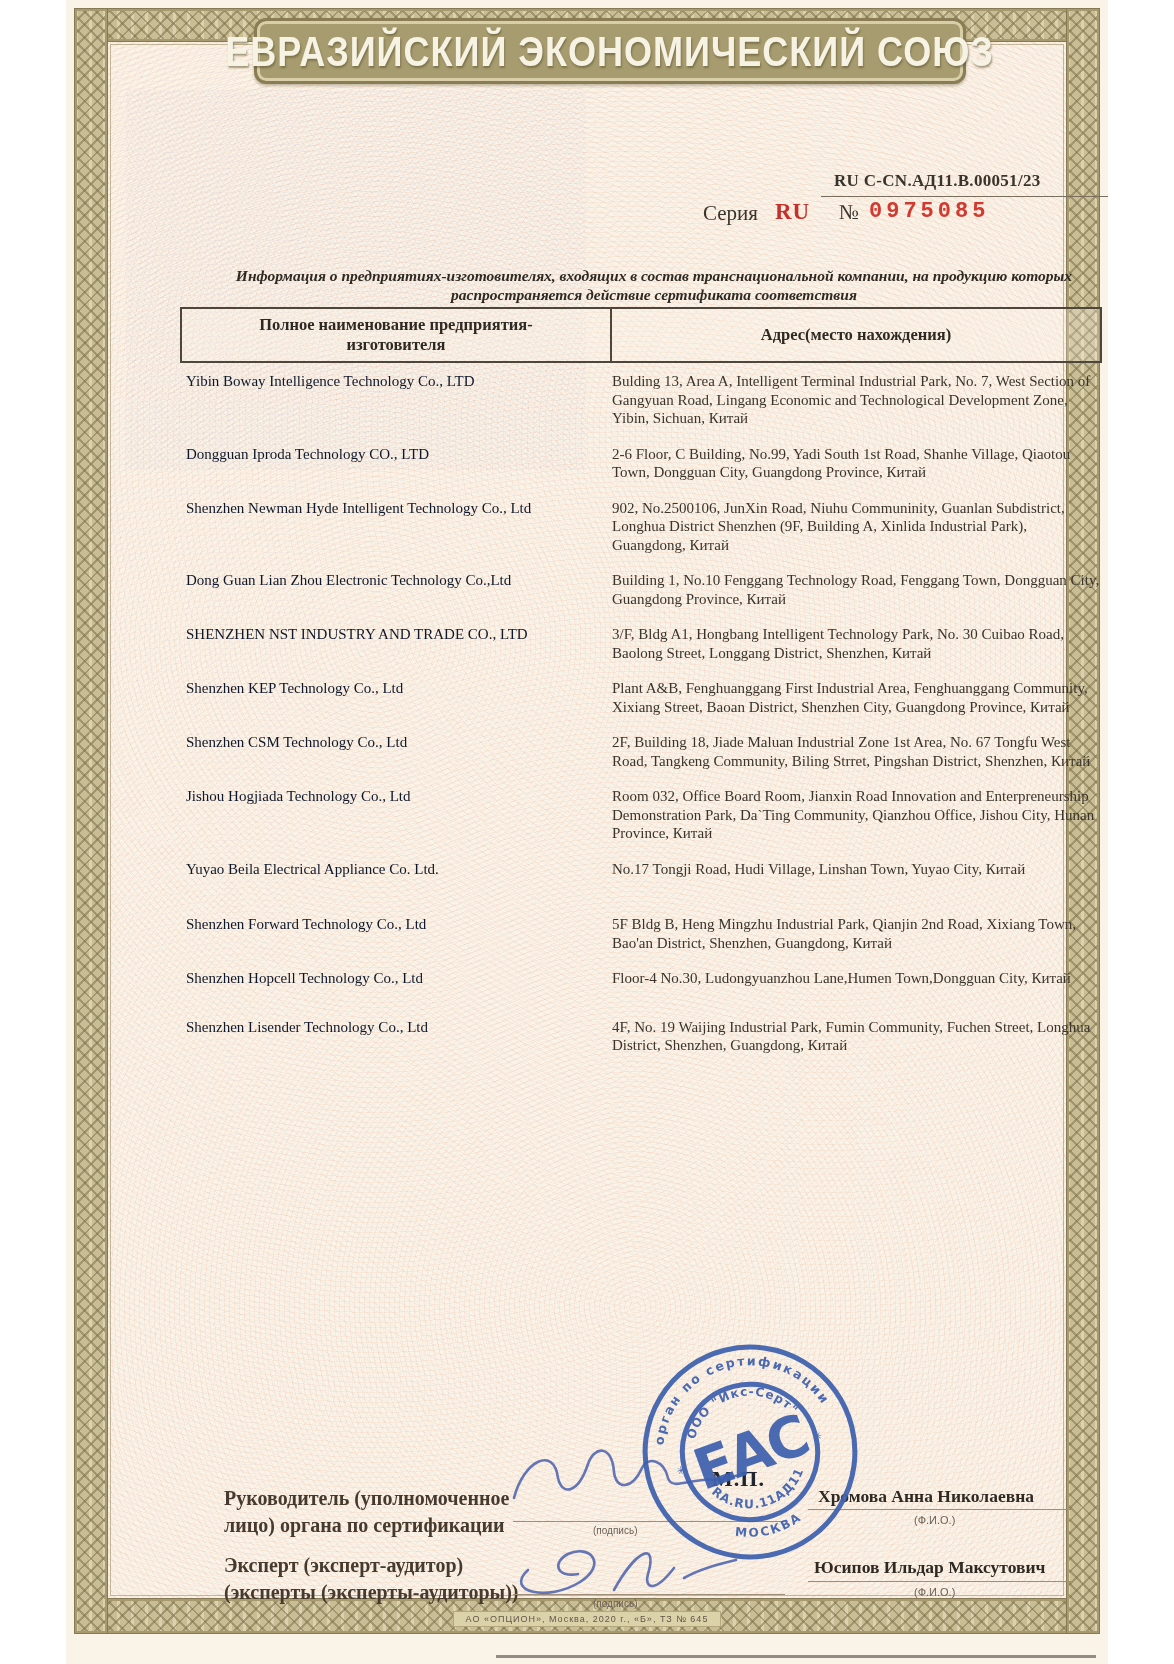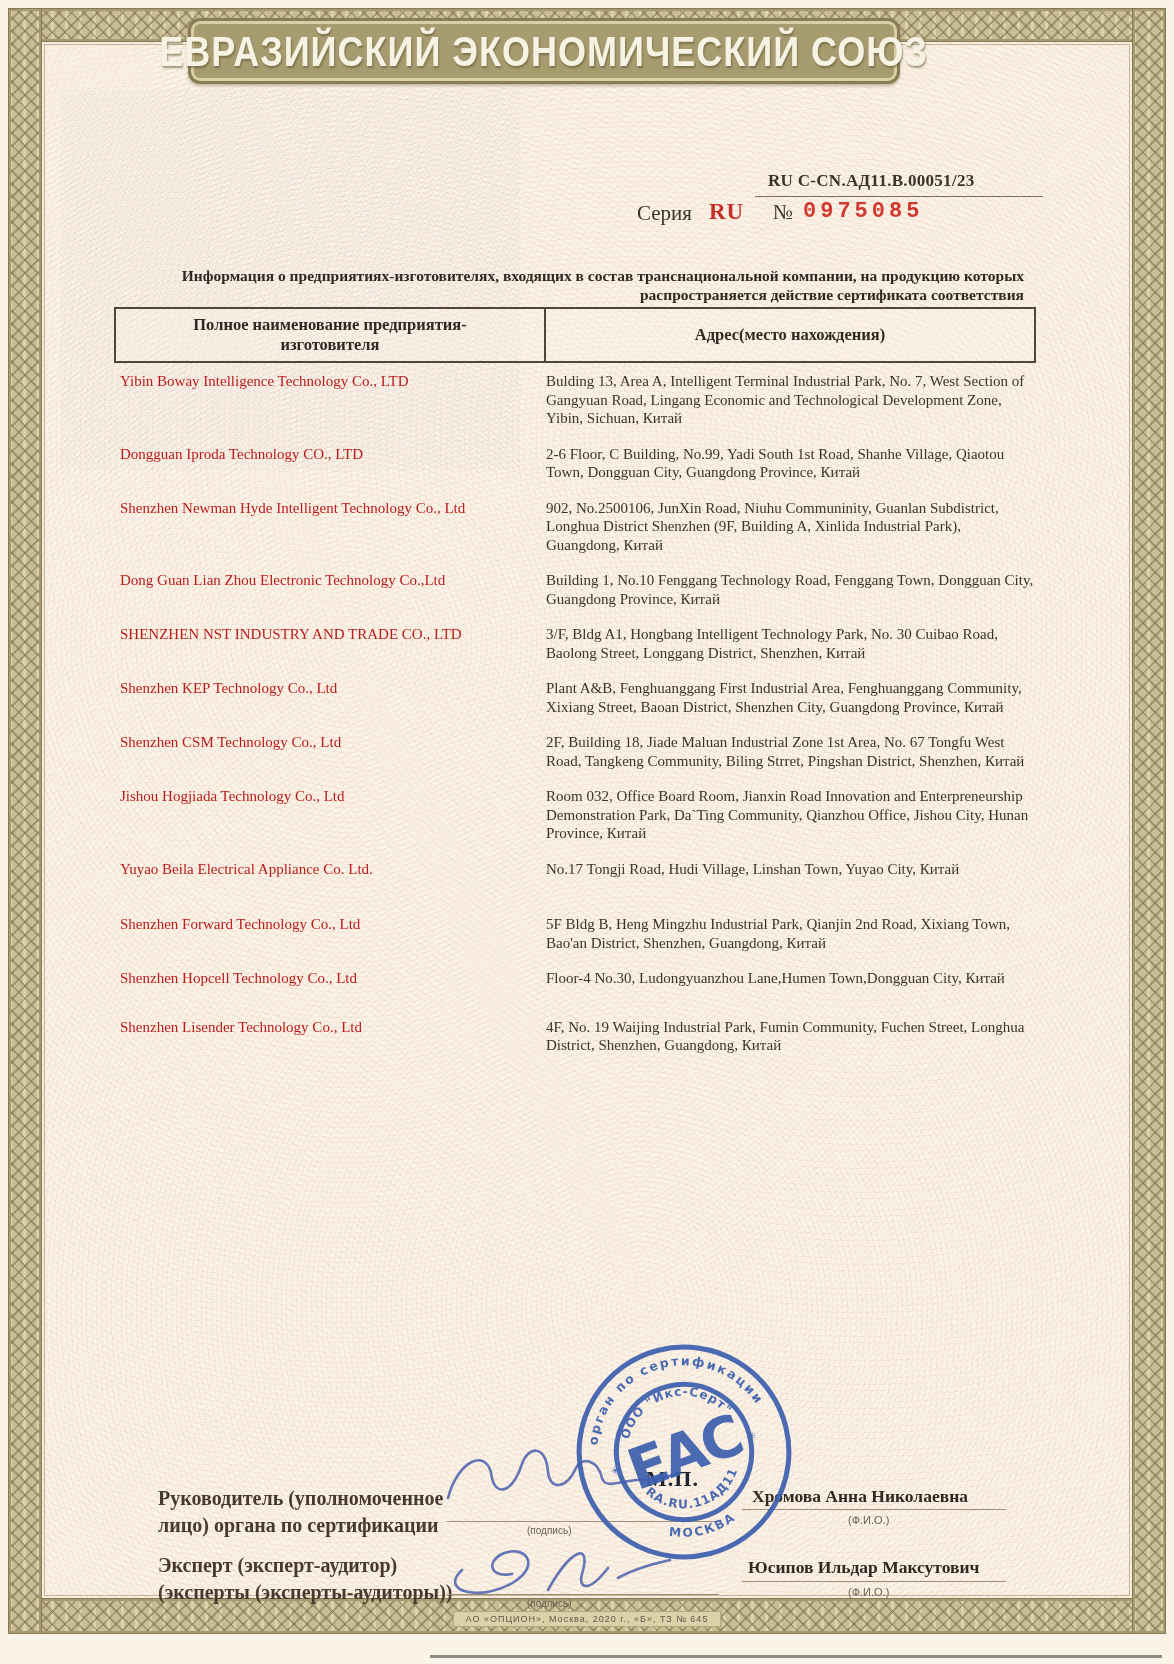--- a/index.html
+++ b/index.html
@@ -1,16 +1,16 @@
 <!DOCTYPE html>
 <html><head>
 <meta charset="utf-8">
 <style>
   html,body{margin:0;padding:0;background:#ffffff;}
-  .page{position:relative;width:1174px;height:1664px;margin:0 auto;background:#faf3e7;overflow:hidden;
+  .page{position:relative;width:1042px;height:1664px;margin:0 auto;background:#faf3e7;overflow:hidden;
         font-family:"Liberation Serif",serif;}
   
   .gbg{position:absolute;inset:40px;pointer-events:none;
     background:
       repeating-radial-gradient(circle at 28% 38%, rgba(233,150,110,0.10) 0 1px, rgba(0,0,0,0) 1px 5px),
       repeating-radial-gradient(circle at 75% 25%, rgba(233,150,110,0.09) 0 1px, rgba(0,0,0,0) 1px 6px),
       repeating-radial-gradient(circle at 55% 80%, rgba(225,140,100,0.10) 0 1px, rgba(0,0,0,0) 1px 5px),
       repeating-radial-gradient(circle at 15% 85%, rgba(160,140,210,0.06) 0 1px, rgba(0,0,0,0) 1px 6px);}
   .gbg2{position:absolute;left:60px;top:90px;width:460px;height:380px;pointer-events:none;
     background:
@@ -43,33 +43,33 @@
   .subtitle{position:absolute;top:167px;left:243px;font-weight:bold;font-size:23px;
     letter-spacing:1px;color:#332e28;white-space:nowrap;}
   .cert-num{position:absolute;top:171px;left:768px;font-weight:bold;font-size:17px;color:#3a332c;letter-spacing:0.3px;white-space:nowrap;}
   .cert-line{position:absolute;top:178px;left:755px;width:288px;height:18px;border-bottom:1.5px solid #7a6f5e;}
   .series-label{position:absolute;top:201px;left:637px;font-size:21px;color:#3a332c;}
   .series-value{position:absolute;top:199px;left:709px;font-weight:bold;font-size:23px;color:#c5302a;letter-spacing:1px;}
   .num-sign{position:absolute;top:200px;left:773px;font-size:21px;color:#3a332c;}
   .num-value{position:absolute;top:199px;left:803px;font-family:"Liberation Mono",monospace;
     font-weight:bold;font-size:22px;color:#d03a30;letter-spacing:4px;}
   
-  .intro{position:absolute;top:266px;left:152px;width:872px;text-align:right;
-    font-weight:bold;font-size:15.5px;line-height:19px;color:#2e2922;}
+  .intro{position:absolute;top:266px;left:152px;width:872px;text-align:center;
+    font-weight:bold;font-size:15.5px;line-height:19px;color:#2e2922;font-style:italic;}
   .thead{position:absolute;top:307px;left:114px;width:922px;height:56px;border:2px solid #4e463a;
     display:flex;box-sizing:border-box;background:rgba(250,243,231,0.25);}
   .th{display:flex;align-items:center;justify-content:center;text-align:center;
     font-weight:bold;font-size:16.5px;line-height:20px;color:#2e2922;box-sizing:border-box;}
   .th1{width:430px;border-right:2px solid #4e463a;padding:0 55px;}
   .th2{flex:1;padding:0 60px;}
   .tbody{position:absolute;top:372px;left:120px;width:916px;}
   .mrow{display:flex;margin-bottom:17px;}
   .mrow.sp-lg{margin-bottom:37px;}
   .mrow.sp-md{margin-bottom:30px;}
-  .mname{width:397px;padding-right:22px;box-sizing:border-box;font-size:15px;line-height:18px;color:#b91c1c;}
+  .mname{width:397px;padding-right:22px;box-sizing:border-box;font-size:15px;line-height:18px;color:#0f172a;}
   .maddr{flex:1;font-size:15px;line-height:18.5px;color:#3a342c;margin-left:29px;}
   
   .sig-label{position:absolute;left:158px;font-weight:bold;font-size:20px;line-height:27px;color:#453a2d;}
   .lbl-leader{top:1485px;}
   .lbl-expert{top:1552px;}
   .uline{position:absolute;border-bottom:1px solid #a08f78;}
   .sig-line1{left:447px;top:1521px;width:272px;}
   .sig-line2{left:447px;top:1594px;width:272px;}
   .fio-line1{left:742px;top:1509px;width:264px;}
   .fio-line2{left:742px;top:1581px;width:264px;}

